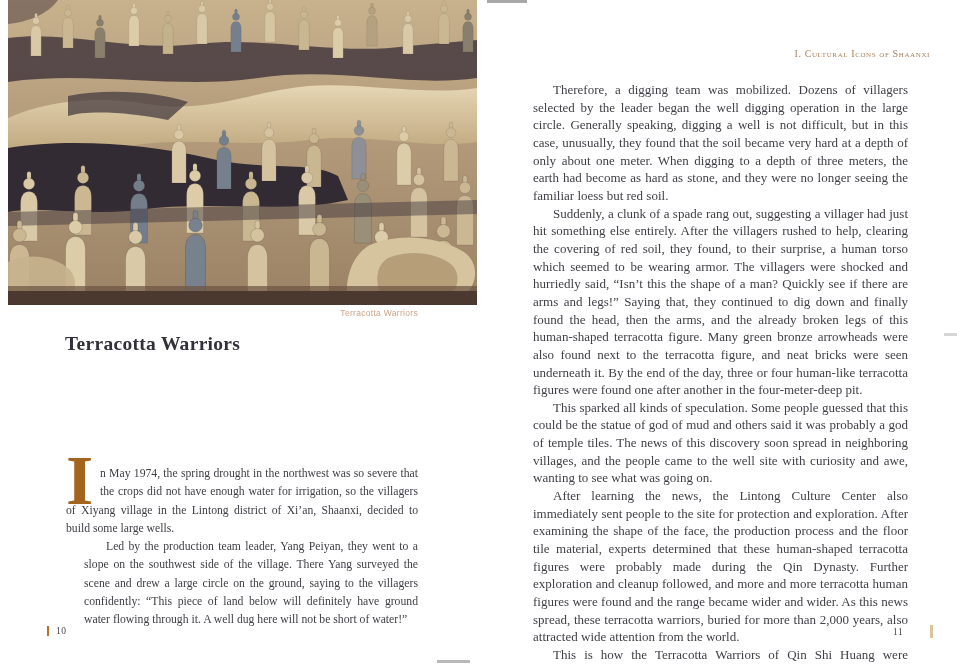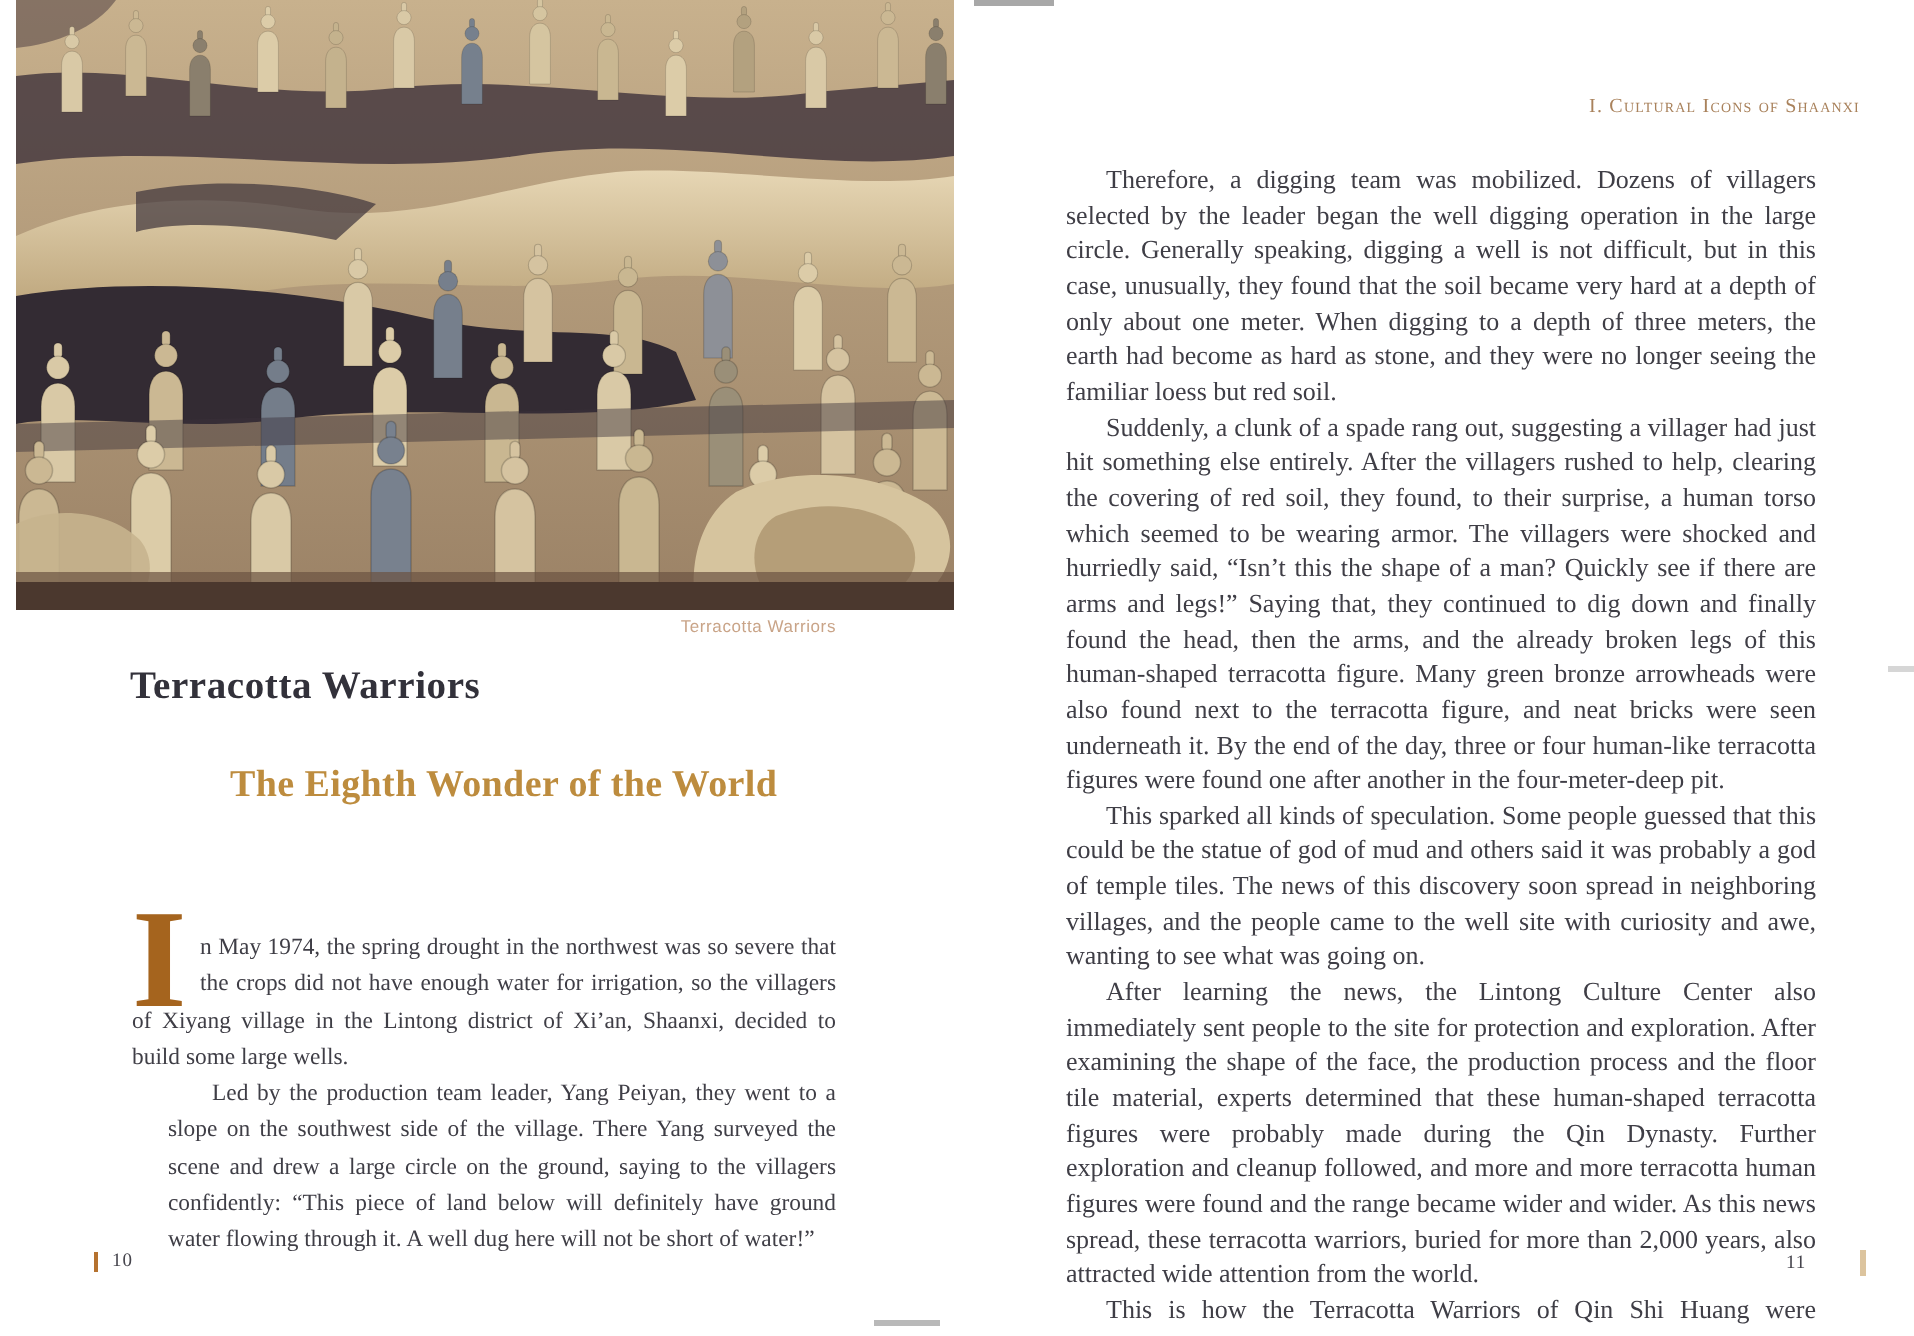--- a/index.html
+++ b/index.html
@@ -182,21 +182,20 @@
       <path d="M0,262 C20,252 48,256 62,270 C70,280 68,294 58,305 L0,305 Z" fill="#c7b48e" opacity="0.9"></path>
 
       <rect x="0" y="286" width="469" height="6" fill="#6b5242" opacity="0.7"></rect>
       <rect x="0" y="291" width="469" height="14" fill="#4b382e"></rect>
     </svg>
   </div>
 
   <div class="caption">Terracotta Warriors</div>
 
   <h1 class="title">Terracotta Warriors</h1>
-  <h2 class="subtitle">The Eighth Wonder of the World</h2>
 
   <div class="body-left">
     <p>
       <span class="dropcap">
           <span>I</span>
         </span><span>n May 1974, the spring drought in the northwest was so severe that the crops did not have enough water for irrigation, so the villagers of Xiyang village in the Lintong district of Xi’an, Shaanxi, decided to build some large wells.</span>
     </p>
     <p class="indent">Led by the production team leader, Yang Peiyan, they went to a slope on the southwest side of the village. There Yang surveyed the scene and drew a large circle on the ground, saying to the villagers confidently: “This piece of land below will definitely have ground water flowing through it. A well dug here will not be short of water!”</p>
   </div>
 

